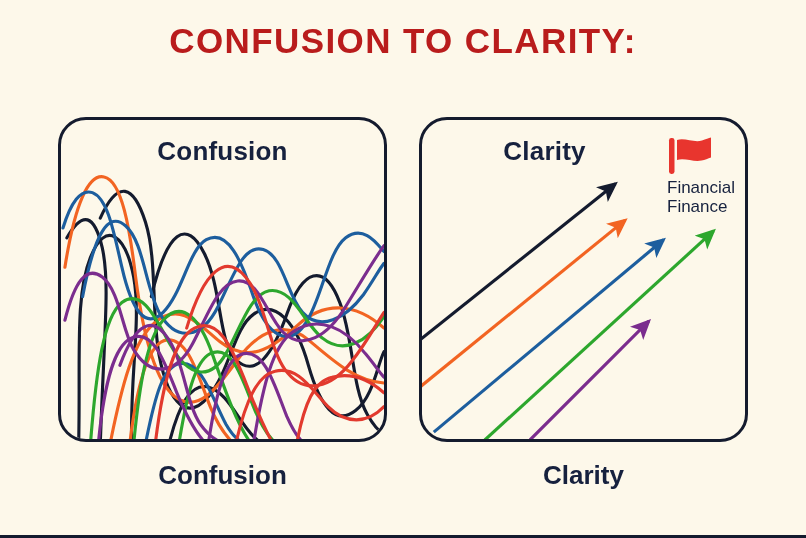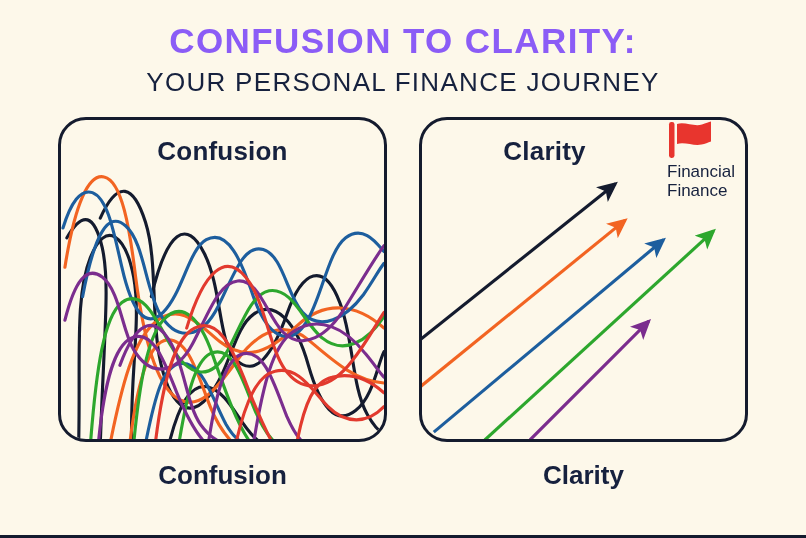--- a/index.html
+++ b/index.html
@@ -29,21 +29,21 @@
     position: absolute;
     top: 22px;
     left: 0;
     width: 806px;
     text-align: center;
   }
   .title-main {
     font-size: 35px;
     font-weight: bold;
     letter-spacing: 1.4px;
-    color: #8b5cf6;
+    color: #b91c1c;
     line-height: 1.08;
     margin: 0;
     text-transform: uppercase;
   }
   .title-sub {
     font-size: 26px;
     font-weight: normal;
     letter-spacing: 1.3px;
     color: #16213e;
     line-height: 1.1;
@@ -83,21 +83,21 @@
     letter-spacing: 0.2px;
     z-index: 5;
     white-space: nowrap;
   }
   #heading-confusion { left: 0; width: 100%; text-align: center; }
   #heading-clarity   { left: 0; width: 100%; text-align: center; padding-right: 78px; box-sizing: border-box; }
 
   
   .flag-wrap {
     position: absolute;
-    top: 0;
+    top: 16px;
     right: 16px;
     z-index: 6;
     width: 62px;
   }
   .flag-icon { display: block; margin: 0 auto 2px 0; }
   .freedom-label {
     font-size: 17px;
     font-weight: normal;
     color: #16213e;
     line-height: 1.12;
@@ -118,21 +118,20 @@
   #caption-confusion { left: 58px; }
   #caption-clarity   { left: 419px; }
 </style>
 </head>
 <body>
 
 <div id="poster">
 
   <div class="header">
     <h1 class="title-main">Confusion to Clarity:</h1>
-    <h2 class="title-sub">Your Personal Finance Journey</h2>
   </div>
 
   <div class="panel" id="panel-confusion">
     <svg class="panel-svg" viewBox="0 0 329 325" preserveAspectRatio="none">
       <g fill="none" stroke-width="3.2" stroke-linecap="round">
 
         <path stroke="#141B2E" d="M6,120 C22,92 34,96 42,130 C50,166 44,214 40,330"></path>
         <path stroke="#141B2E" d="M18,330 C20,240 14,180 30,140 C46,100 66,118 74,160 C82,204 70,260 72,330"></path>
         <path stroke="#141B2E" d="M40,100 C58,60 74,66 86,104 C98,142 92,196 100,240 C110,292 130,306 150,282 C172,256 176,212 196,198 C218,182 240,206 252,250 C264,292 280,312 300,296 C318,282 322,250 329,236"></path>
         <path stroke="#141B2E" d="M92,180 C108,112 128,100 146,136 C164,172 160,226 178,244 C198,264 216,238 230,198 C246,152 268,144 284,186 C298,222 296,272 312,300 C320,314 325,318 329,320"></path>

